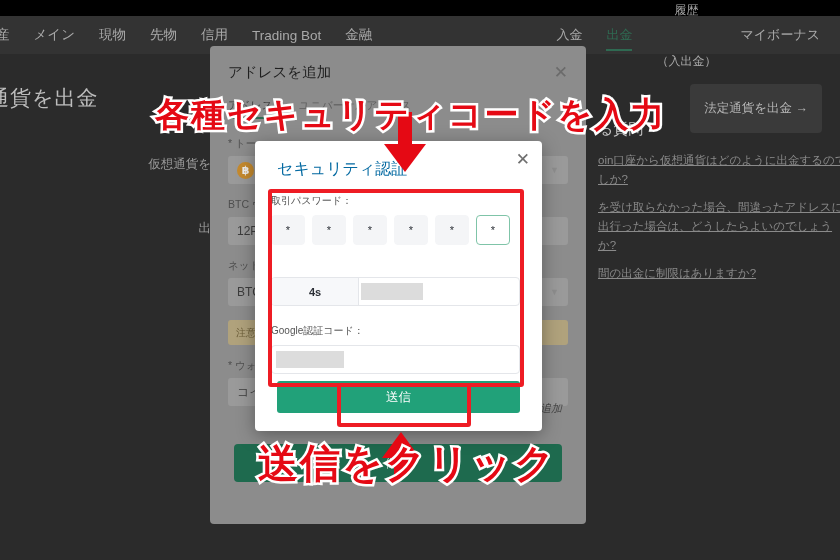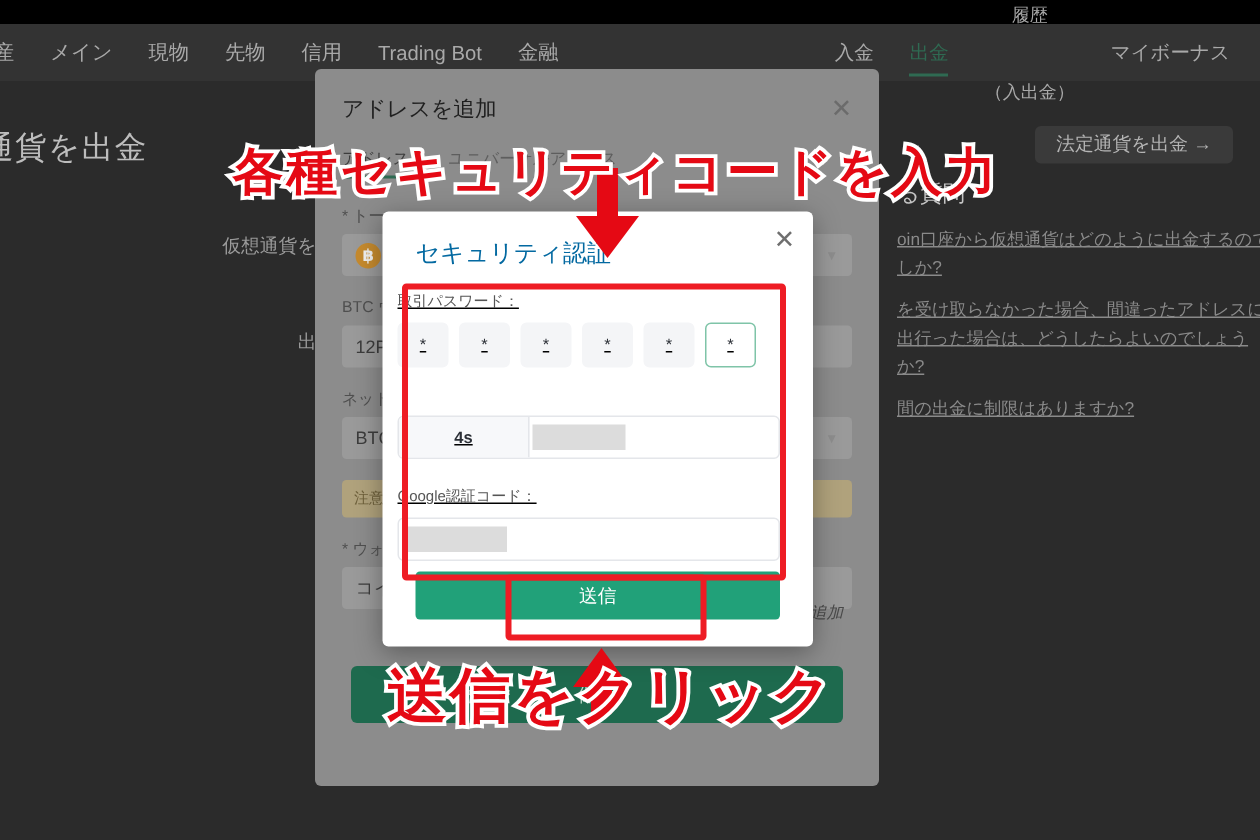--- a/index.html
+++ b/index.html
@@ -84,21 +84,21 @@
     font-size: 21px;
     letter-spacing: 1px;
     white-space: nowrap;
   }
   .fiat-btn {
     position: absolute;
     right: 18px; top: 84px;
     background: #3a3a3a;
     color: #b4b4b4;
     font-size: 12.5px;
-    padding: 4px 14px;
+    padding: 16px 14px;
     border-radius: 4px;
     white-space: nowrap;
   }
 
   .form-col {
     position: absolute;
     left: 140px; top: 148px;
     width: 430px;
   }
   .fld-row {
@@ -269,21 +269,21 @@
     right: 12px; top: 10px;
     color: #6f6f6f;
     font-size: 17px;
     line-height: 1;
   }
   .sec-title {
     padding: 18px 0 0 22px;
     color: #0369a1;
     font-size: 16px;
   }
-  .sec-body { padding: 14px 22px 0 10px; text-decoration: underline; }
+  .sec-body { padding: 14px 22px 0 16px; }
   .sec-lbl {
     color: #555;
     font-size: 10px;
     margin-bottom: 7px;
   }
   .pin-row { display: flex; gap: 7px; margin-bottom: 18px; }
   .pin-box {
     width: 32px; height: 28px;
     background: #f4f5f7;
     border: 1px solid #f4f5f7;

